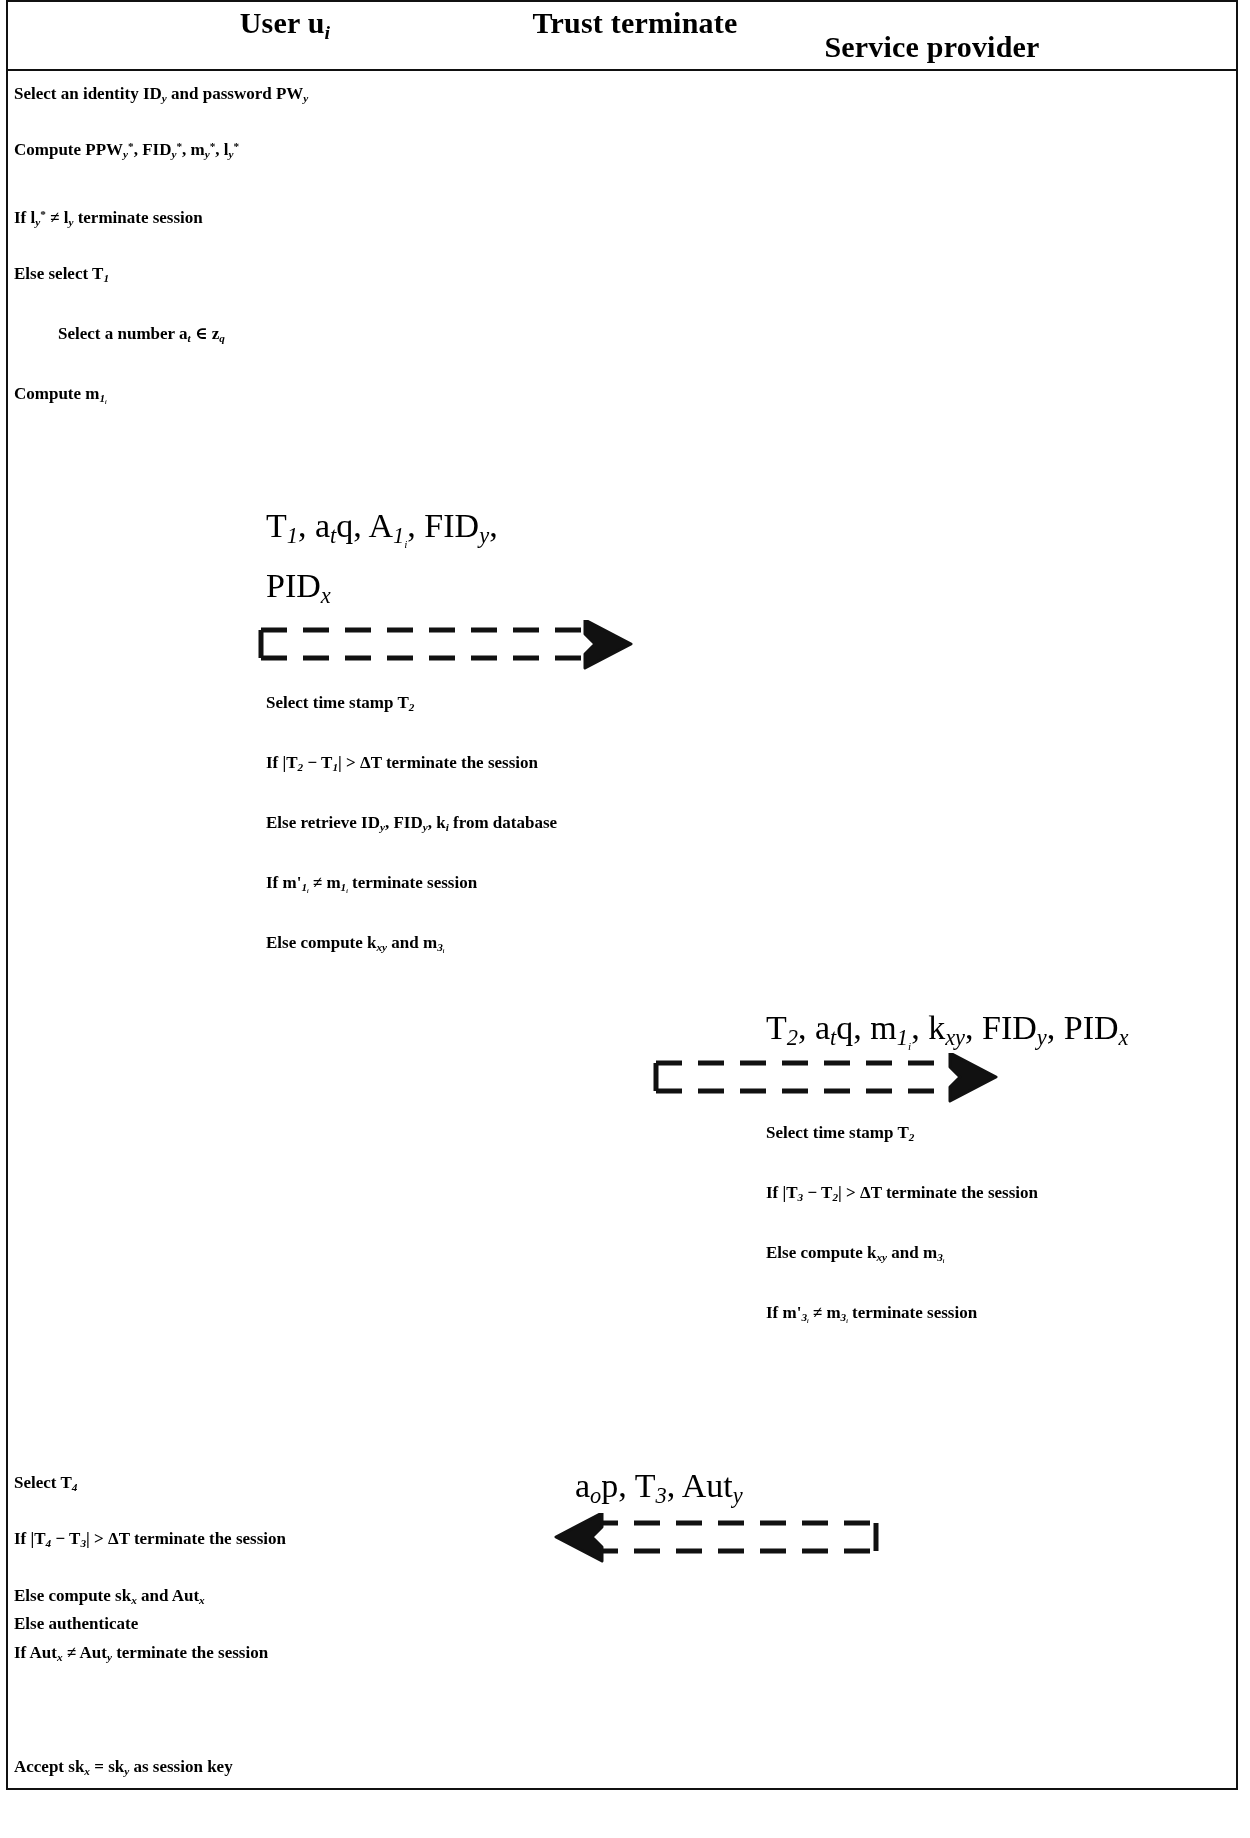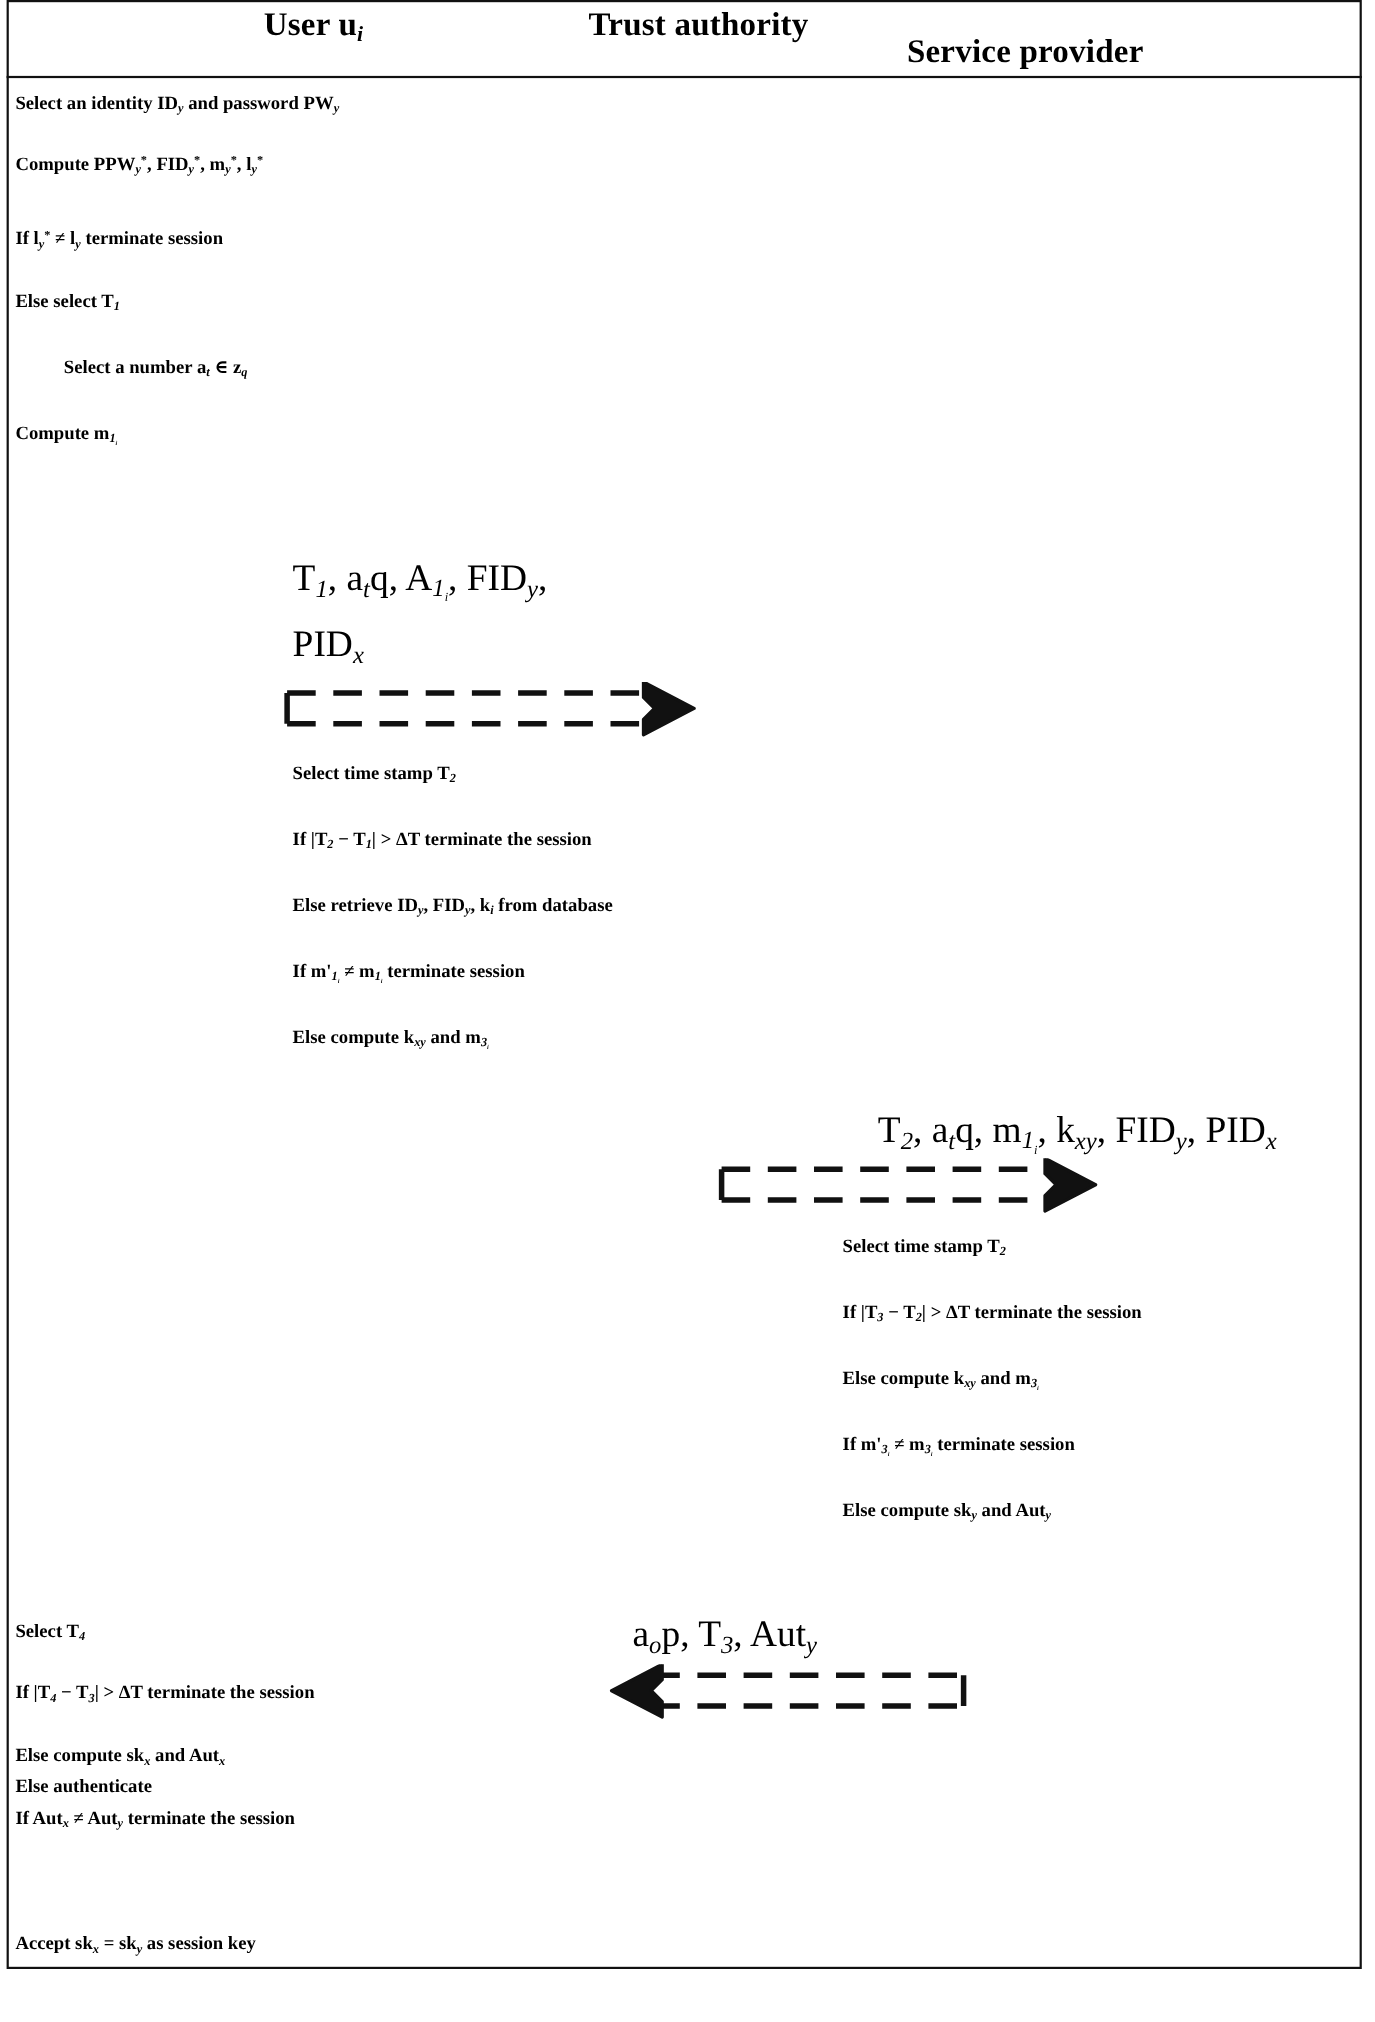--- a/index.html
+++ b/index.html
@@ -97,21 +97,21 @@
 </style>
 </head>
 <body>
 
 <div class="sheet">
 
   <div class="frame"></div>
   <div class="header-rule"></div>
 
   <div class="col-head user">User u<sub>i</sub></div>
-  <div class="col-head ta">Trust authority</div>
+  <div class="col-head ta">Trust terminate</div>
   <div class="col-head sp">Service provider</div>
 
   <div class="line col-user-x" style="top:78px;">Select an identity ID<sub>y</sub> and password PW<sub>y</sub></div>
   <div class="line col-user-x" style="top:130px;">Compute PPW<sub>y</sub><sup>*</sup>, FID<sub>y</sub><sup>*</sup>, m<sub>y</sub><sup>*</sup>, l<sub>y</sub><sup>*</sup></div>
   <div class="line col-user-x" style="top:198px;">If l<sub>y</sub><sup>*</sup> ≠ l<sub>y</sub> terminate session</div>
   <div class="line col-user-x" style="top:258px;">Else select T<sub>1</sub></div>
   <div class="line col-user-x" style="top:318px;margin-left:44px;">Select a number a<sub>t</sub> ∈ z<sub>q</sub></div>
   <div class="line col-user-x" style="top:378px;">Compute m<sub>1<span class="sub2">i</span></sub></div>
 
   <div class="msg-label" style="left:266px; top:508px;">T<sub>1</sub>, a<sub>t</sub>q, A<sub>1<span class="sub2">i</span></sub>, FID<sub>y</sub>,</div>
@@ -128,38 +128,37 @@
       <polygon points="330,0 376,24 330,48 330,34 340,24 330,14" fill="#111111" stroke="#111111" stroke-width="3" stroke-linejoin="round"></polygon>
     </svg>
   </div>
 
   <div class="line col-ta-x" style="top:687px;">Select time stamp T<sub>2</sub></div>
   <div class="line col-ta-x" style="top:747px;">If |T<sub>2</sub> − T<sub>1</sub>| &gt; ΔT terminate the session</div>
   <div class="line col-ta-x" style="top:807px;">Else retrieve ID<sub>y</sub>, FID<sub>y</sub>, k<sub>i</sub> from database</div>
   <div class="line col-ta-x" style="top:867px;">If m'<sub>1<span class="sub2">i</span></sub> ≠ m<sub>1<span class="sub2">i</span></sub> terminate session</div>
   <div class="line col-ta-x" style="top:927px;">Else compute k<sub>xy</sub> and m<sub>3<span class="sub2">i</span></sub></div>
 
-  <div class="msg-label" style="left:798px; top:1010px;">T<sub>2</sub>, a<sub>t</sub>q, m<sub>1<span class="sub2">i</span></sub>, k<sub>xy</sub>, FID<sub>y</sub>, PID<sub>x</sub></div>
+  <div class="msg-label" style="left:766px; top:1010px;">T<sub>2</sub>, a<sub>t</sub>q, m<sub>1<span class="sub2">i</span></sub>, k<sub>xy</sub>, FID<sub>y</sub>, PID<sub>x</sub></div>
 
   <div class="arrow" style="left:650px; top:1053px;">
     <svg width="360" height="50" viewBox="0 0 360 50">
       <g fill="none" stroke="#111111" stroke-width="5">
         <path d="M 6 10 L 6 38"></path>
         <path d="M 6 10 L 310 10" stroke-dasharray="26,16"></path>
         <path d="M 6 38 L 310 38" stroke-dasharray="26,16"></path>
       </g>
       <polygon points="300,0 346,24 300,48 300,34 310,24 300,14" fill="#111111" stroke="#111111" stroke-width="3" stroke-linejoin="round"></polygon>
     </svg>
   </div>
 
   <div class="line col-sp-x" style="top:1117px;">Select time stamp T<sub>2</sub></div>
   <div class="line col-sp-x" style="top:1177px;">If |T<sub>3</sub> − T<sub>2</sub>| &gt; ΔT terminate the session</div>
   <div class="line col-sp-x" style="top:1237px;">Else compute k<sub>xy</sub> and m<sub>3<span class="sub2">i</span></sub></div>
   <div class="line col-sp-x" style="top:1297px;">If m'<sub>3<span class="sub2">i</span></sub> ≠ m<sub>3<span class="sub2">i</span></sub> terminate session</div>
-  <div class="line col-sp-x" style="top:1357px;">Else compute sk<sub>y</sub> and Aut<sub>y</sub></div>
 
   <div class="msg-label" style="left:575px; top:1468px;">a<sub>o</sub>p, T<sub>3</sub>, Aut<sub>y</sub></div>
 
   <div class="arrow" style="left:552px; top:1513px;">
     <svg width="340" height="50" viewBox="0 0 340 50">
       <g fill="none" stroke="#111111" stroke-width="5">
         <path d="M 324 10 L 324 38"></path>
         <path d="M 40 10 L 324 10" stroke-dasharray="26,16"></path>
         <path d="M 40 38 L 324 38" stroke-dasharray="26,16"></path>
       </g>

